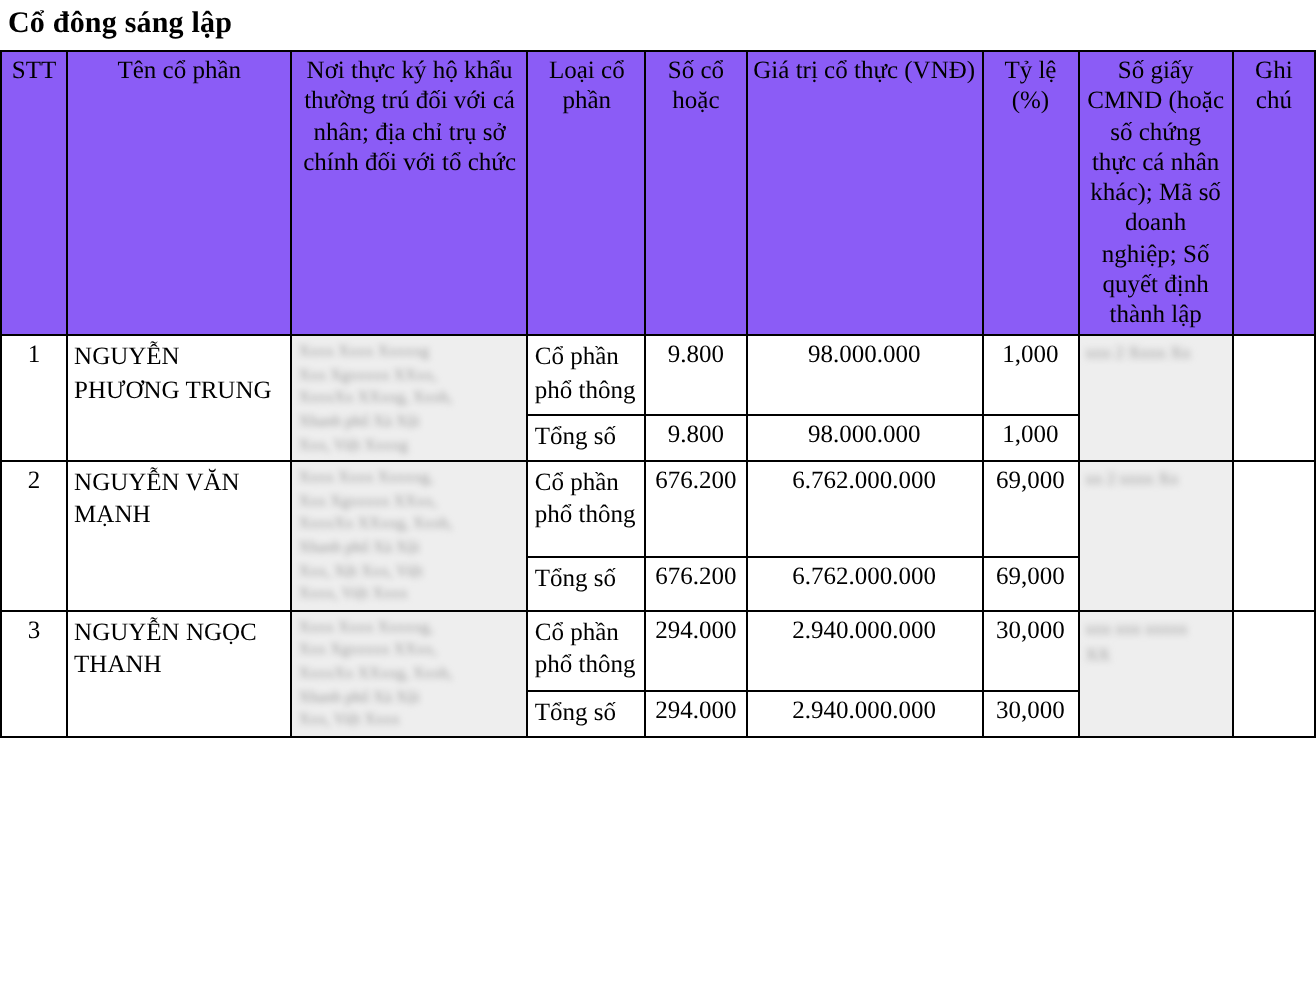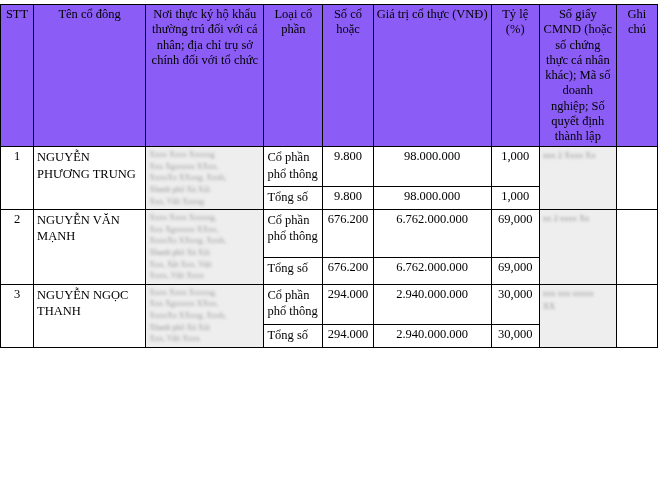--- a/index.html
+++ b/index.html
@@ -113,37 +113,38 @@
   .note-cell {
     background: #ffffff;
   }
   .row-total td { vertical-align: top; }
 </style>
 </head>
 <body>
 
 <div class="page">
 
+  <div class="doc-title">Cổ đông sáng lập</div>
 
   <table class="founders">
     <colgroup>
       <col class="c-stt">
       <col class="c-name">
       <col class="c-addr">
       <col class="c-type">
       <col class="c-qty">
       <col class="c-value">
       <col class="c-pct">
       <col class="c-id">
       <col class="c-note">
     </colgroup>
     <thead>
       <tr>
         <th>STT</th>
-        <th>Tên cổ đông</th>
+        <th>Tên cổ phần</th>
         <th>Nơi thực ký hộ khẩu thường trú đối với cá nhân; địa chỉ trụ sở chính đối với tổ chức</th>
         <th>Loại cổ phần</th>
         <th>Số cổ hoặc</th>
         <th>Giá trị cổ thực (VNĐ)</th>
         <th>Tỷ lệ (%)</th>
         <th>Số giấy CMND (hoặc số chứng thực cá nhân khác); Mã số doanh nghiệp; Số quyết định thành lập</th>
         <th>Ghi chú</th>
       </tr>
     </thead>
     <tbody>

